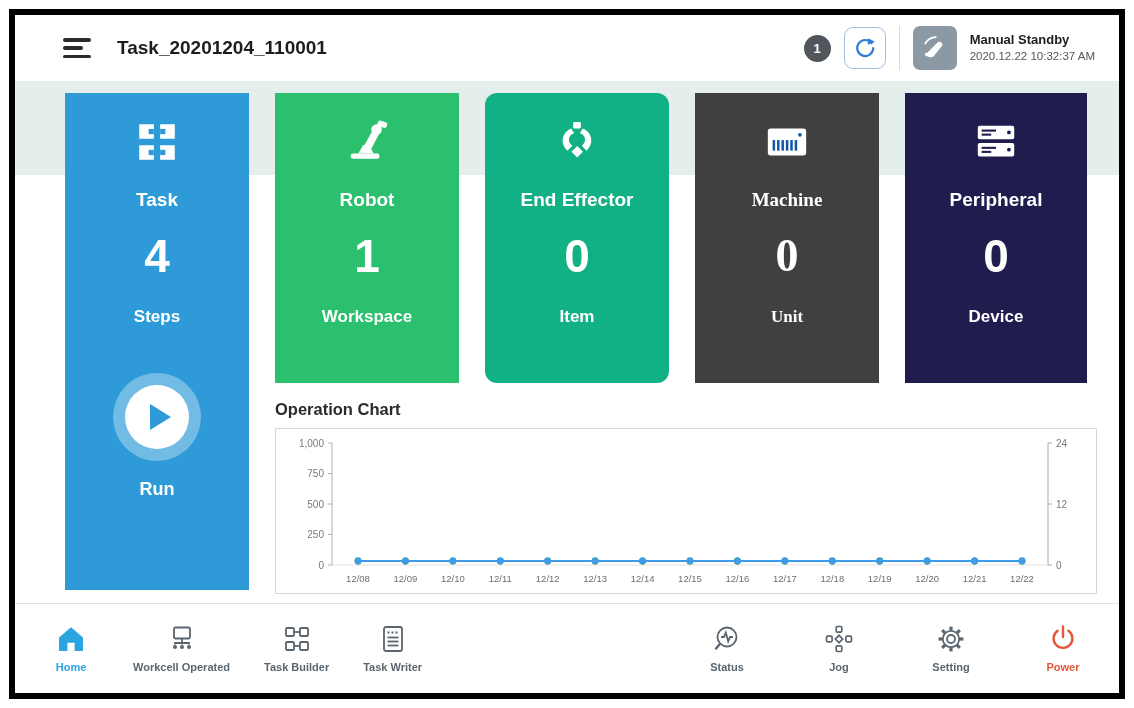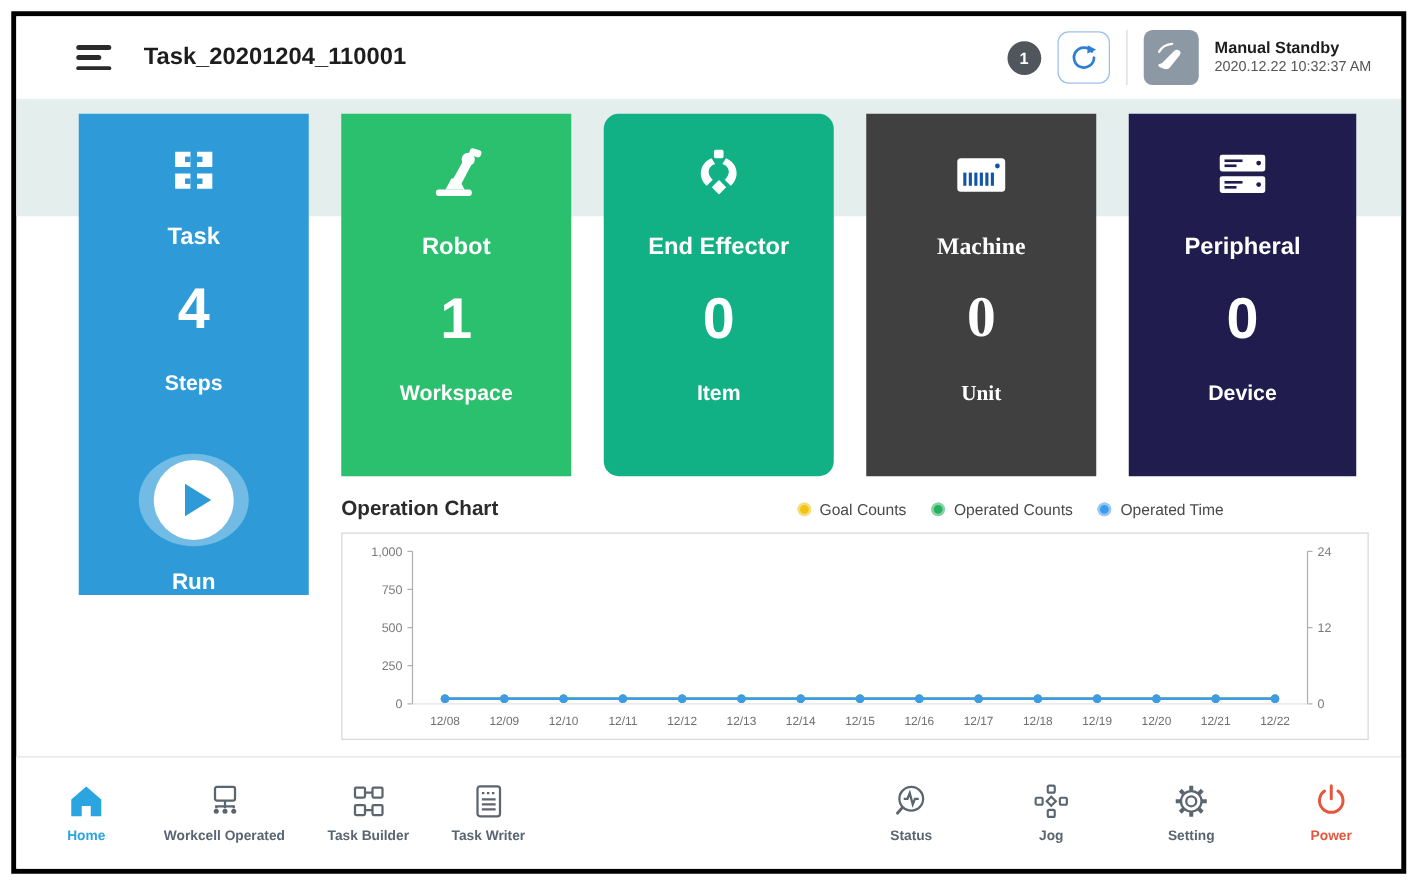--- a/index.html
+++ b/index.html
@@ -1,20 +1,20 @@
 <!DOCTYPE html>
 <html><head>
 <meta charset="utf-8">
 <style>
   * { box-sizing: border-box; margin: 0; padding: 0; }
   body { background: #fff; font-family: "Liberation Sans", sans-serif; }
   .frame { padding: 9px; }
   .app {
     position: relative; width: 1116px; height: 690px;
-    background: #fff; border: 4px solid #000000; overflow: hidden;
+    background: #fff; border: 6px solid #000000; overflow: hidden;
   }
 
   
   .header {
     position: absolute; top: 0; left: 0; right: 0; height: 66px;
     display: flex; align-items: center; padding: 0 24px 0 48px; background: #fff; z-index: 3;
   }
   .hamburger { width: 28px; height: 20px; display: flex; flex-direction: column; justify-content: space-between; cursor: pointer; }
   .hamburger span { display: block; height: 3.5px; border-radius: 2px; background: #2b2b2b; }
   .hamburger span:nth-child(2) { width: 70%; }
@@ -38,21 +38,21 @@
   .status-block .time { font-size: 11.5px; color: #555; }
 
   
   .strip { position: absolute; top: 66px; left: 0; right: 0; height: 94px; background: #e4eeec; z-index: 1; }
 
   
   .card {
     position: absolute; top: 78px; width: 184px; height: 290px; z-index: 2;
     display: flex; flex-direction: column; align-items: center; color: #fff; cursor: pointer;
   }
-  .card-task { height: 385px; left: 50px; }
+  .card-task { height: 497px; left: 50px; }
   .card-robot { left: 260px; }
   .card-ee { left: 470px; }
   .card-machine { left: 680px; }
   .card-peripheral { left: 890px; width: 182px; }
   .card .c-icon { margin-top: 26px; width: 46px; height: 46px; }
   .card .c-title { margin-top: 24px; font-size: 19px; font-weight: bold; }
   .card .c-value { margin-top: 22px; font-size: 46px; font-weight: bold; line-height: 1; }
   .card .c-unit { margin-top: 28px; font-size: 17px; font-weight: bold; }
   .play-outer {
     margin-top: 46px; width: 88px; height: 88px; border-radius: 50%;
@@ -205,34 +205,20 @@
       </g>
     </svg>
     <div class="c-title">Peripheral</div>
     <div class="c-value">0</div>
     <div class="c-unit">Device</div>
   </div>
 
   <div class="chart-section">
     <div class="chart-head">
       <div class="chart-title">Operation Chart</div>
-      <div class="legend" id="legend">
-            <span class="legend-item">
-              <span class="legend-dot" style="background: rgb(242, 194, 17);"></span>
-              <span>Goal Counts</span>
-            </span>
-            <span class="legend-item">
-              <span class="legend-dot" style="background: rgb(39, 176, 94);"></span>
-              <span>Operated Counts</span>
-            </span>
-            <span class="legend-item">
-              <span class="legend-dot" style="background: rgb(62, 155, 233);"></span>
-              <span>Operated Time</span>
-            </span>
-          </div>
     </div>
     <div class="chart-box">
       <svg id="chart-svg" viewBox="0 0 820 164">
             <line x1="56" y1="14" x2="56" y2="136" stroke="#b0b0b0" stroke-width="1"></line>
             <line x1="772" y1="14" x2="772" y2="136" stroke="#b0b0b0" stroke-width="1"></line>
             <line x1="56" y1="136" x2="772" y2="136" stroke="#e4e4e4" stroke-width="1"></line>
             <line x1="52" y1="136" x2="56" y2="136" stroke="#b0b0b0"></line>
             <text x="48" y="139.5" text-anchor="end" font-size="10" fill="#7a7a7a">0</text>
             <line x1="52" y1="105.5" x2="56" y2="105.5" stroke="#b0b0b0"></line>
             <text x="48" y="109" text-anchor="end" font-size="10" fill="#7a7a7a">250</text>

